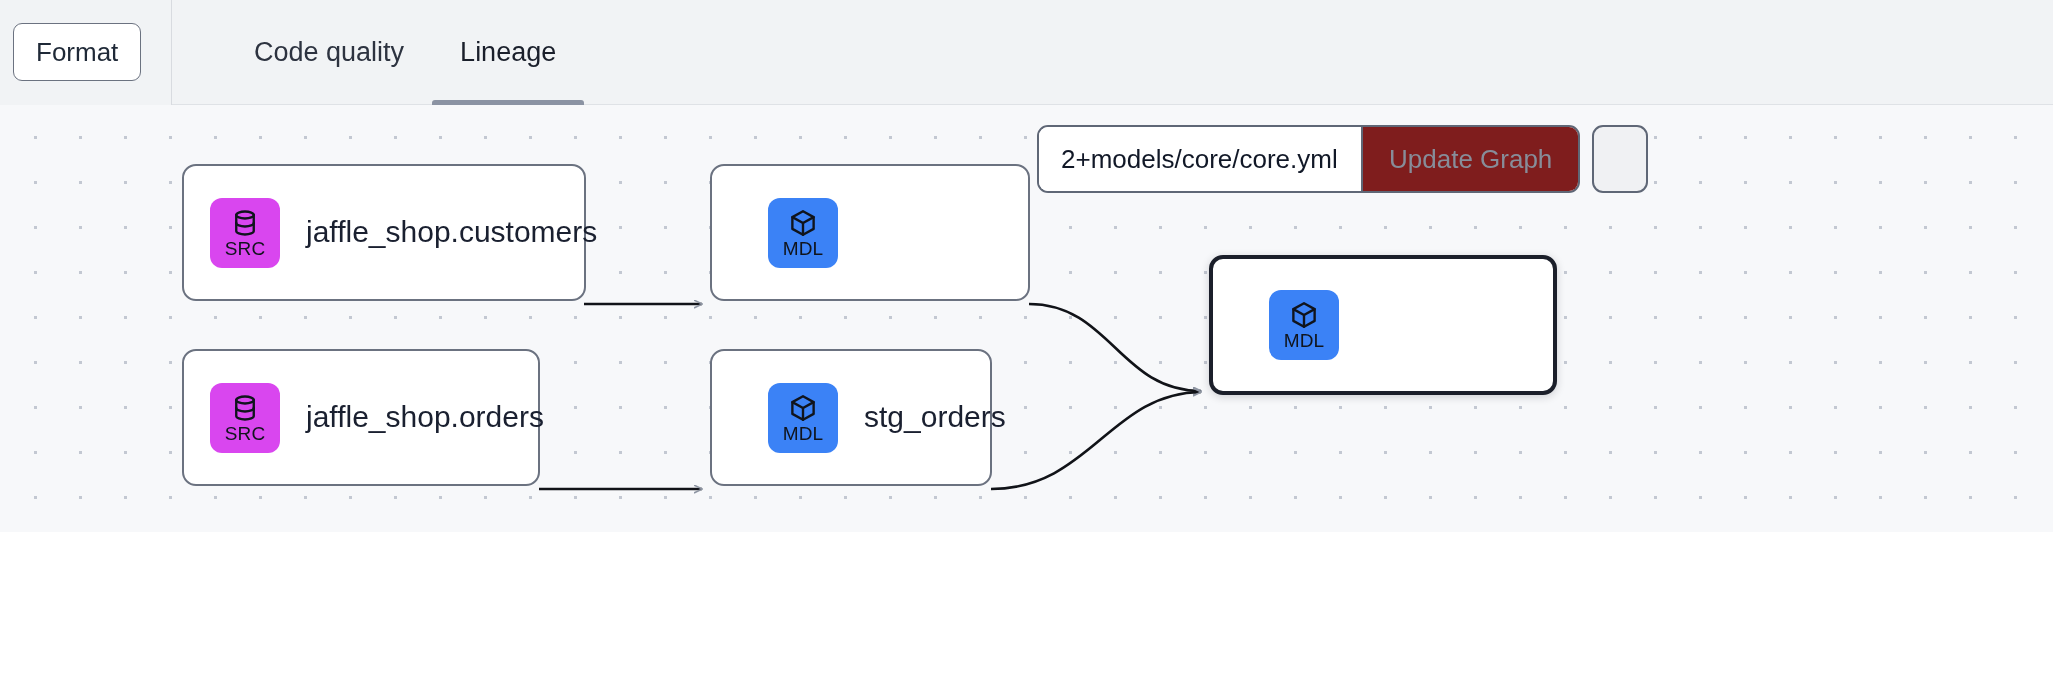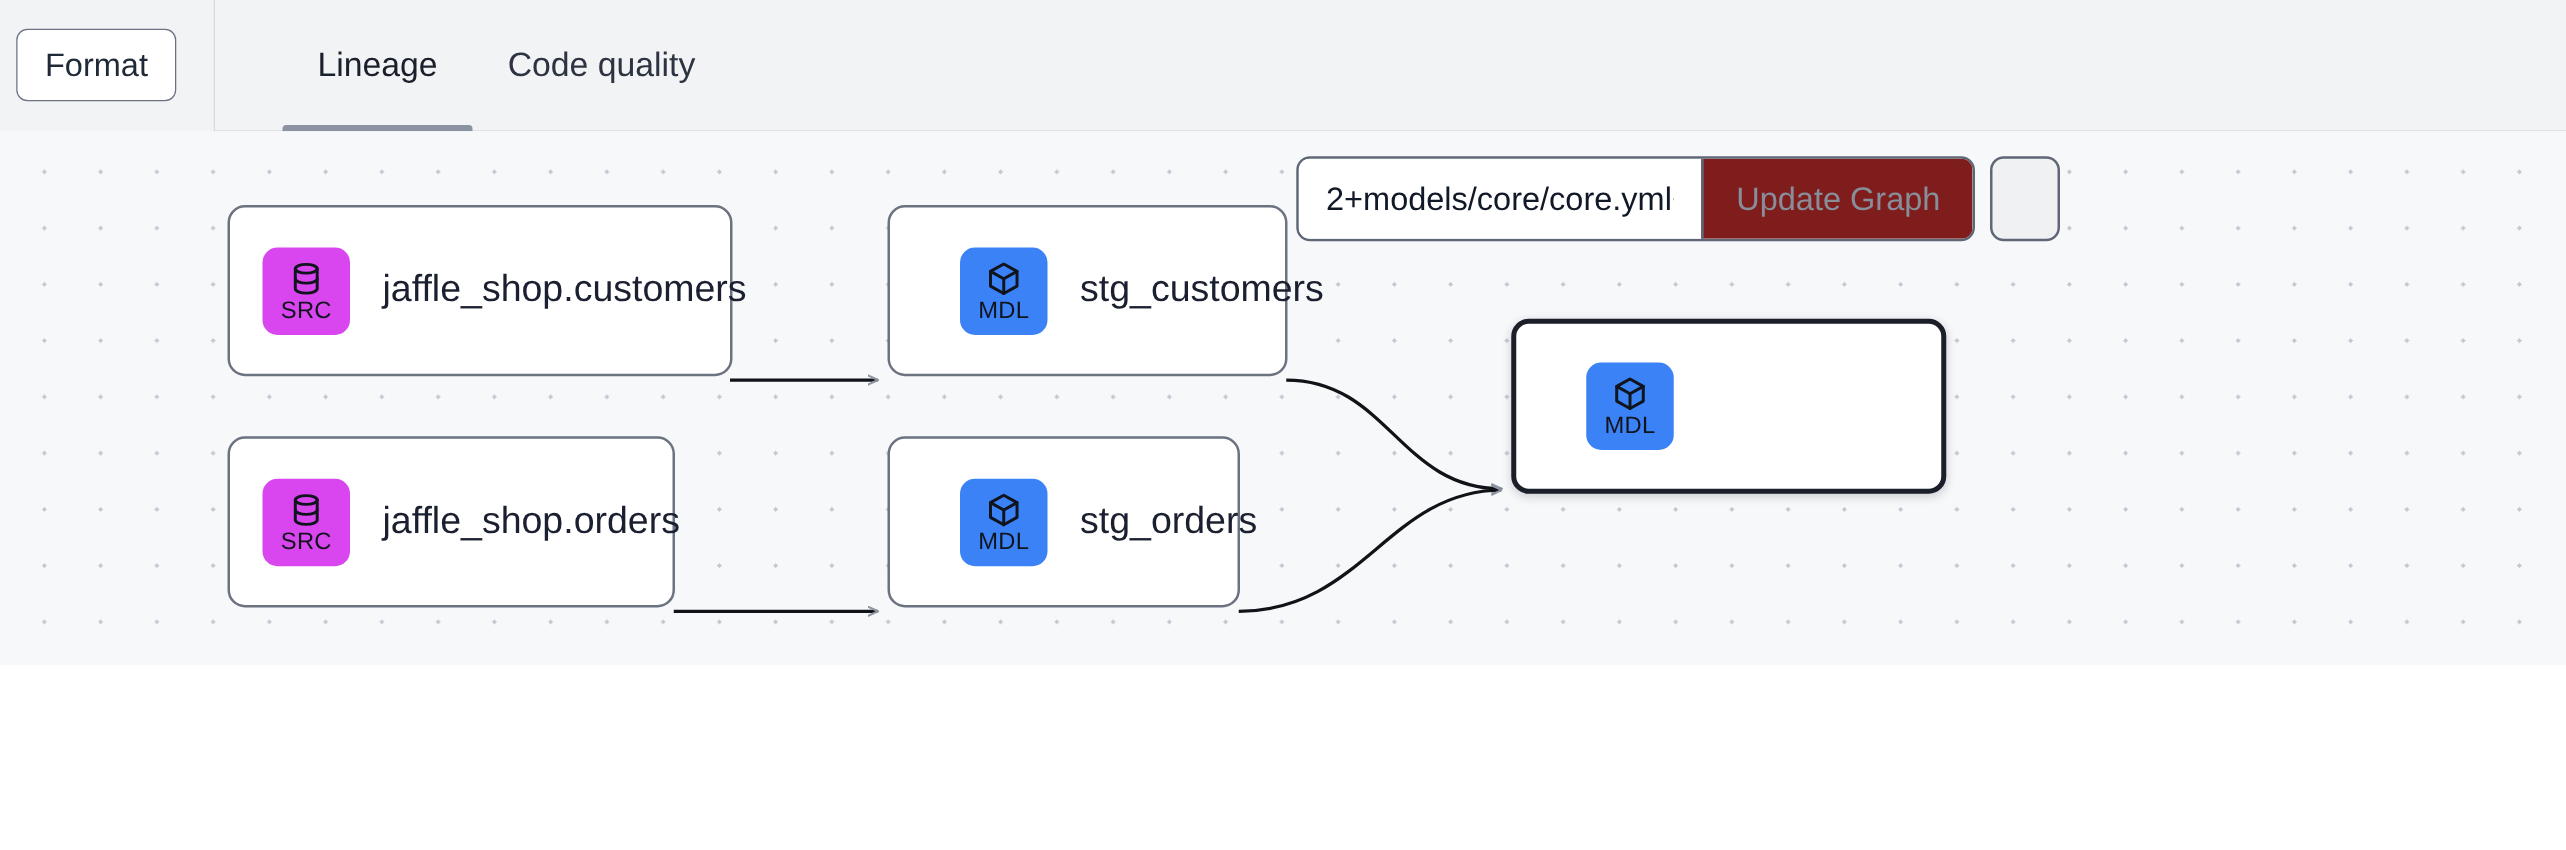--- a/index.html
+++ b/index.html
@@ -229,22 +229,22 @@
 
 <div id="app">
 
   <div class="topbar">
 
     <div class="format-zone">
       <button class="format-button">Format</button>
     </div>
 
     <div class="tabs">
+      <div class="tab">Code quality</div>
       <div class="tab active">Lineage</div>
-      <div class="tab">Code quality</div>
     </div>
 
   </div>
 
   <div class="canvas">
 
     <svg class="edges-svg" viewBox="0 0 2053 575">
       <defs>
         <marker id="arrow" markerWidth="9" markerHeight="9" refX="8" refY="4.5" orient="auto" markerUnits="userSpaceOnUse">
           <path d="M0,0.6 L8.4,4.5 L0,8.4" fill="none" stroke="#8e95a2" stroke-width="1.6"></path>
@@ -276,23 +276,20 @@
 
     <div class="node" style="left:710px; top:59px; width:320px; height:137px;">
       <div class="badge mdl">
         <svg width="30" height="30" viewBox="0 0 24 24" fill="none" stroke="#10141c" stroke-width="1.9" stroke-linecap="round" stroke-linejoin="round">
           <path d="M12 2.6 L20.5 7.3 L12 12 L3.5 7.3 Z"></path>
           <path d="M3.5 7.3 V16.7 L12 21.4 V12"></path>
           <path d="M20.5 7.3 V16.7 L12 21.4"></path>
         </svg>
         <span class="badge-label">MDL</span>
       </div>
-      <div class="node-text">
-        <div class="node-title">stg_customers</div>
-      </div>
     </div>
 
     <div class="node" style="left:182px; top:244px; width:358px; height:137px;">
       <div class="badge src">
         <svg width="30" height="30" viewBox="0 0 24 24" fill="none" stroke="#10141c" stroke-width="1.9" stroke-linecap="round" stroke-linejoin="round">
           <ellipse cx="12" cy="5.6" rx="7" ry="2.8"></ellipse>
           <path d="M5 5.6 v12.8 c0 1.55 3.13 2.8 7 2.8 s7 -1.25 7 -2.8 V5.6"></path>
           <path d="M5 12 c0 1.55 3.13 2.8 7 2.8 s7 -1.25 7 -2.8"></path>
         </svg>
         <span class="badge-label">SRC</span>

